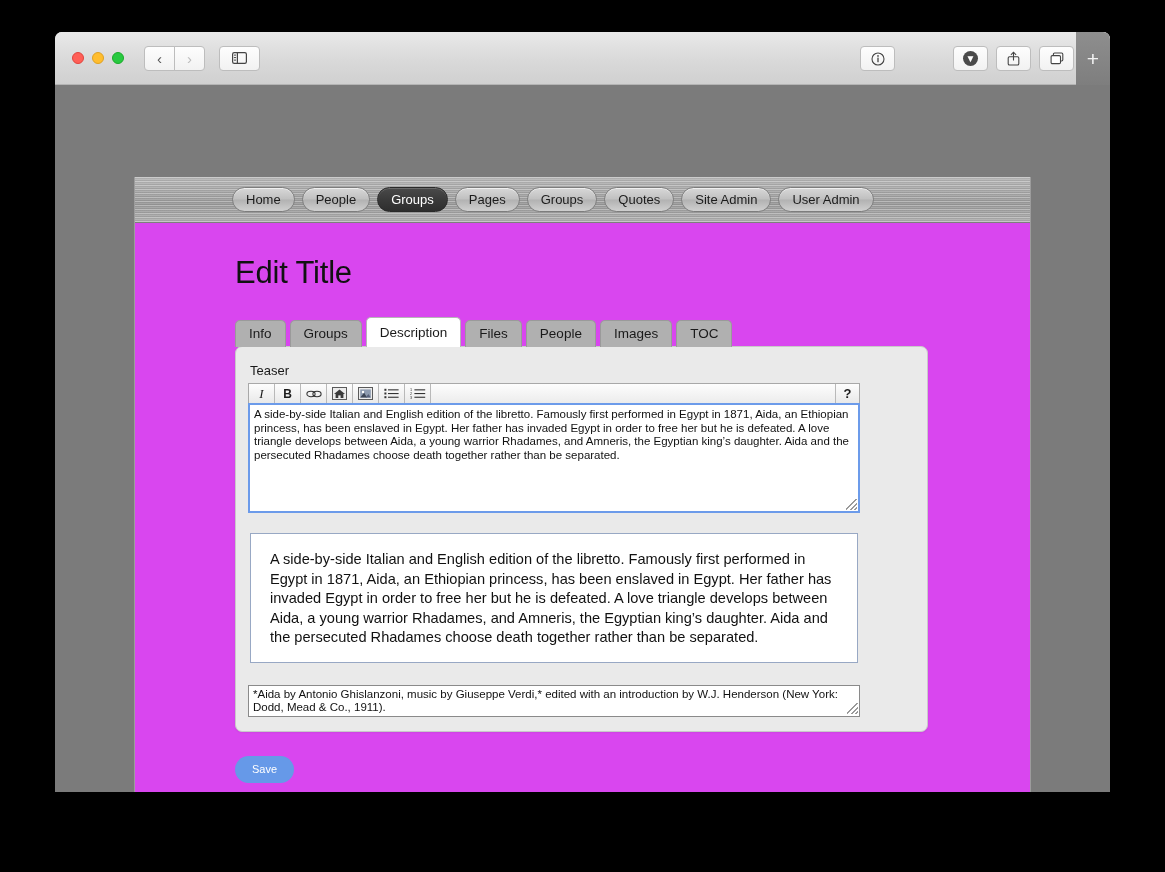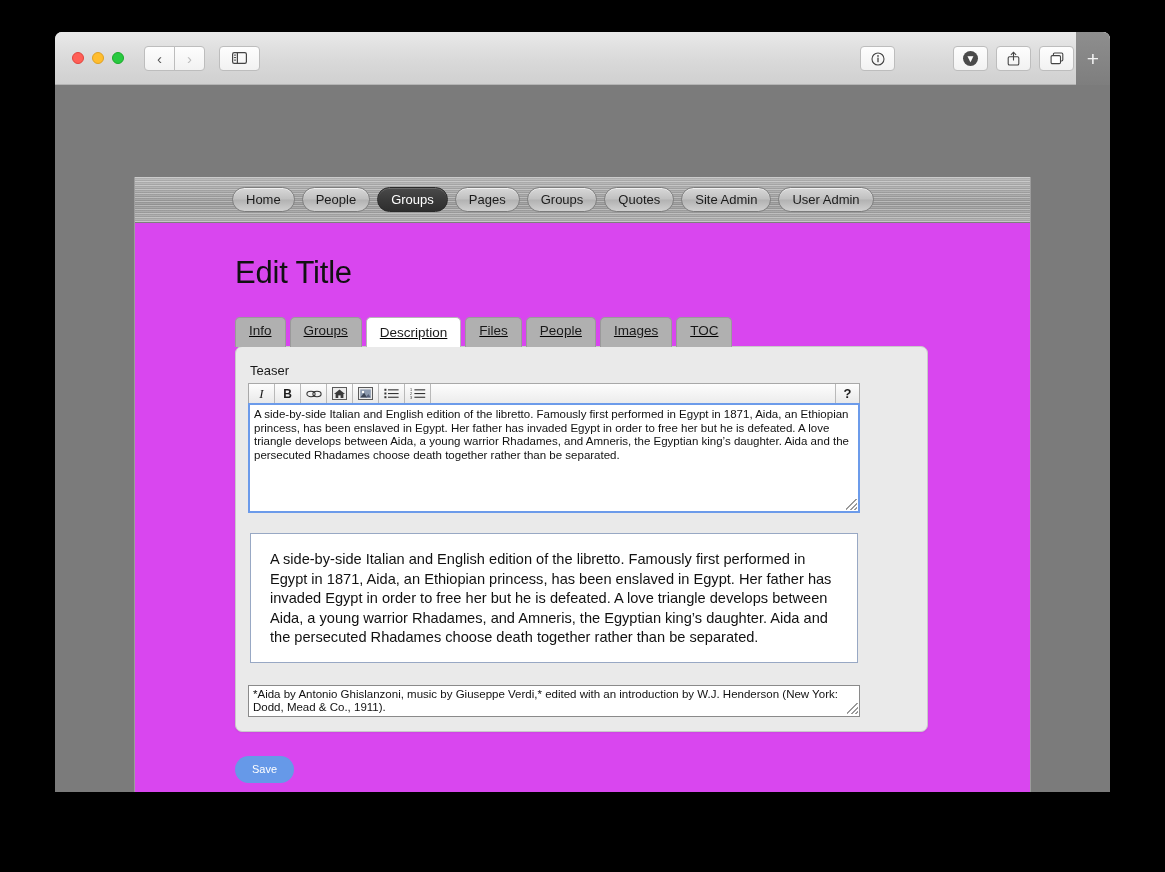--- a/index.html
+++ b/index.html
@@ -163,25 +163,25 @@
     font-size: 31px;
     font-weight: 400;
     color: #111;
     margin: 0 0 26px 0;
     letter-spacing: -0.2px;
   }
 
   
   #form-tabs {
     display: flex;
+    align-items: flex-end;
     gap: 4px;
     position: relative;
     z-index: 2;
     margin-bottom: -1px;
-    text-decoration: underline;
   }
   .ftab {
     background: #b0b0b0;
     border: 1px solid #9a9a9a;
     border-bottom: none;
     border-radius: 5px 5px 0 0;
     padding: 5px 13px 5px;
     font-size: 13.5px;
     color: #1a1a1a;
     line-height: 1.2;

